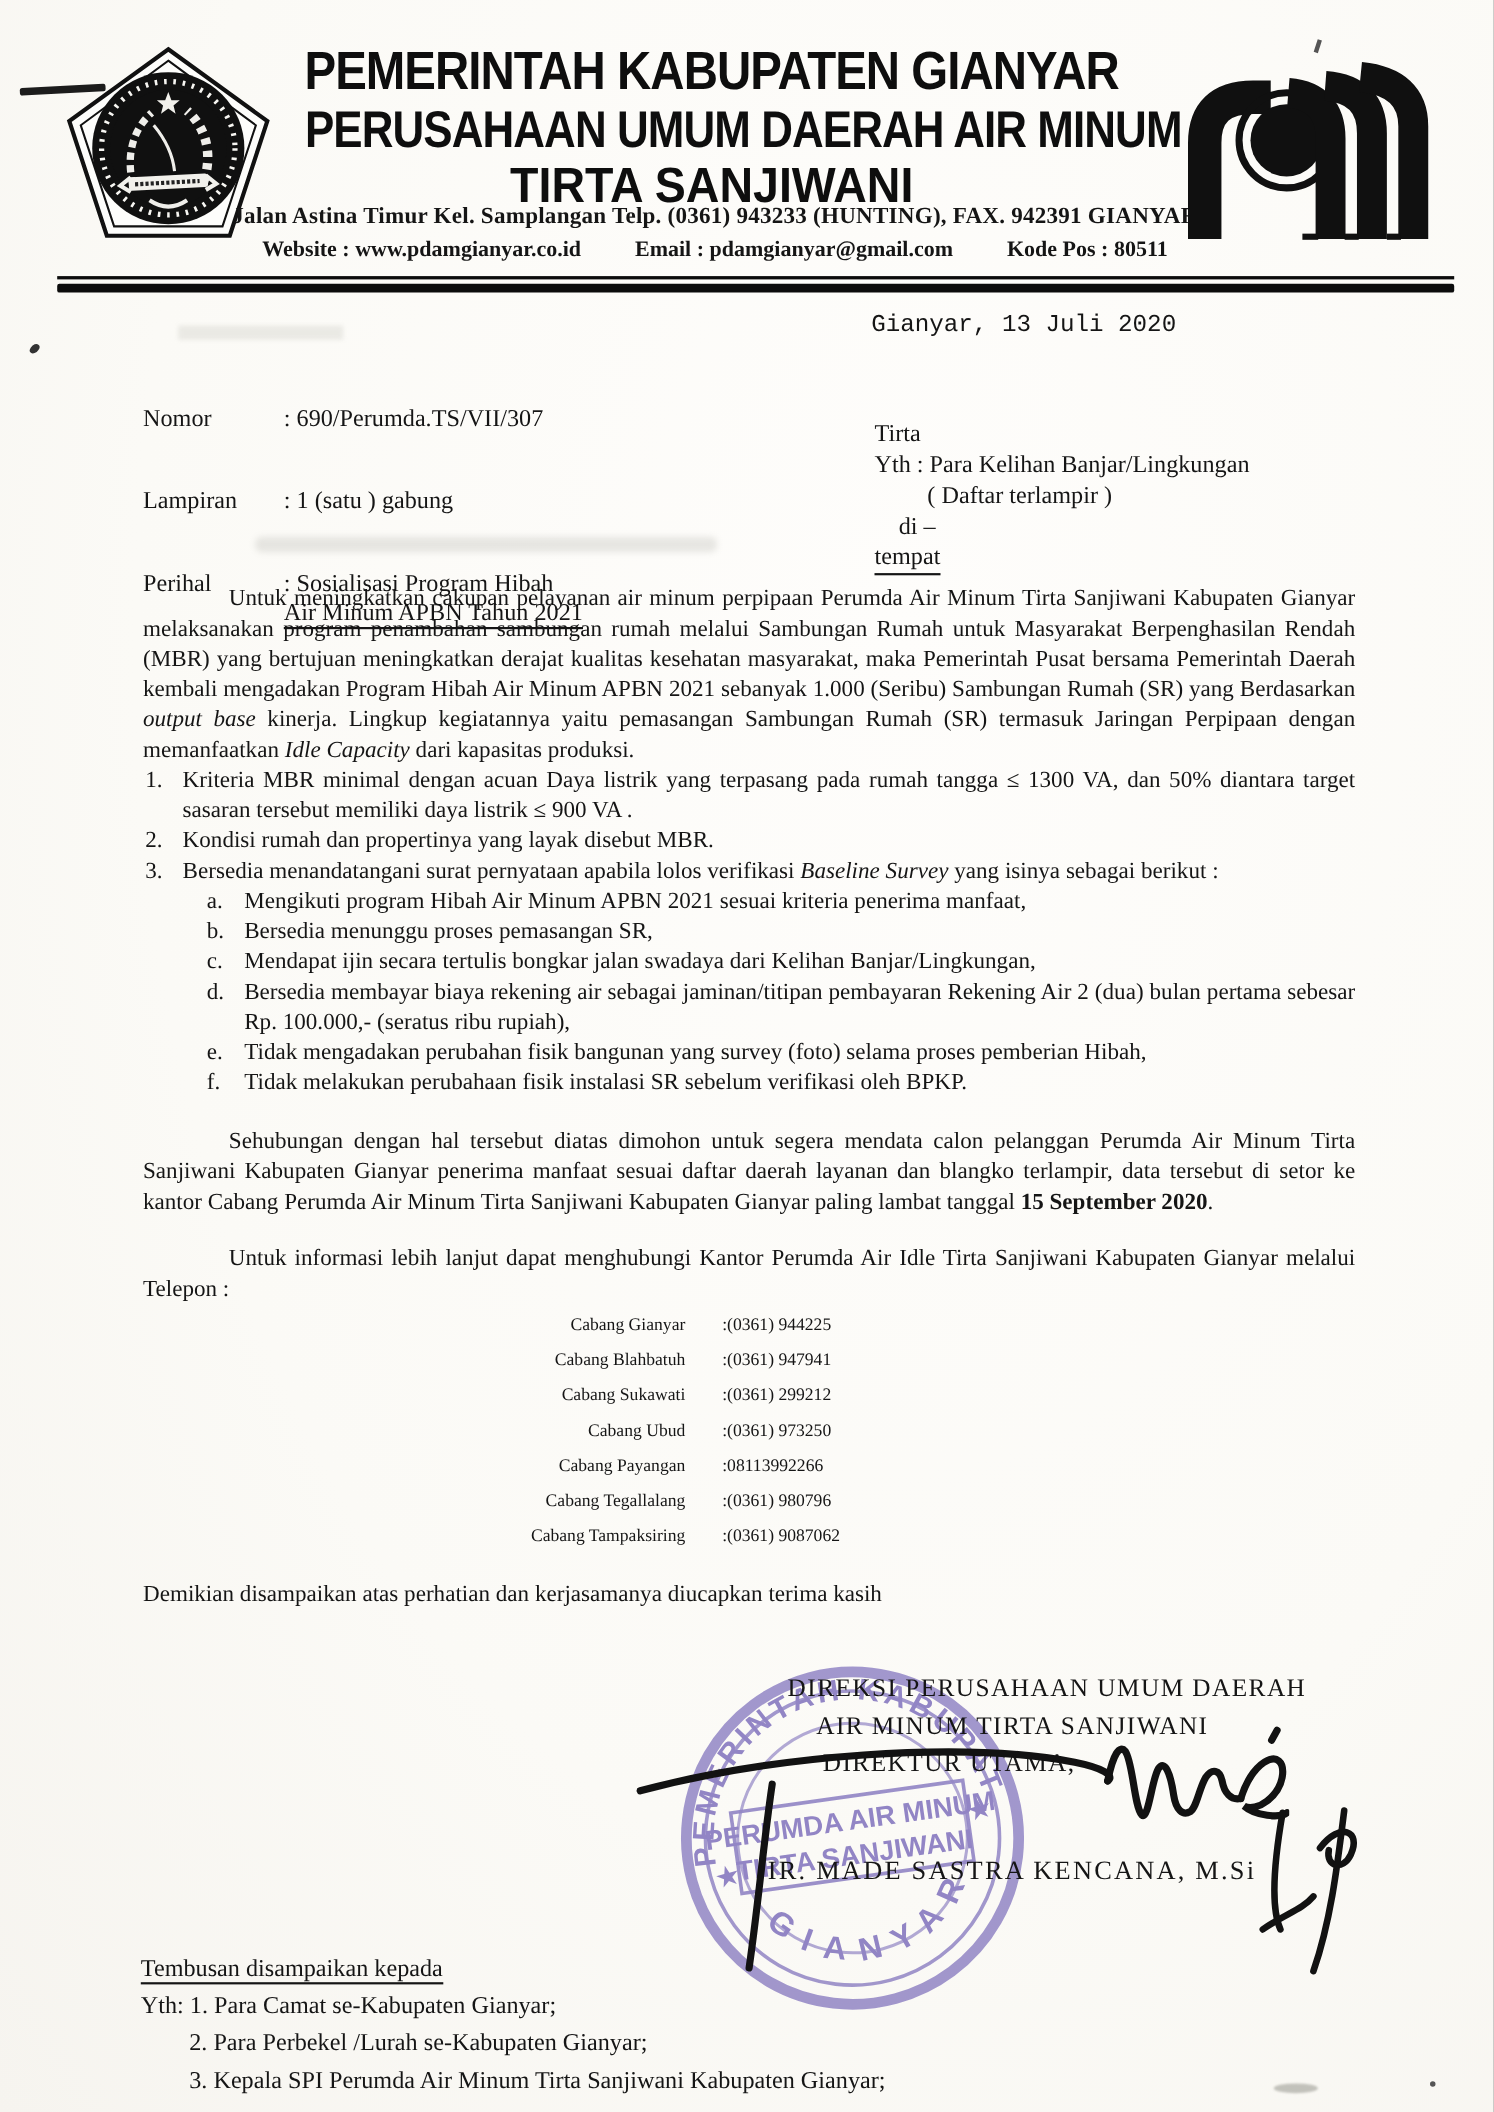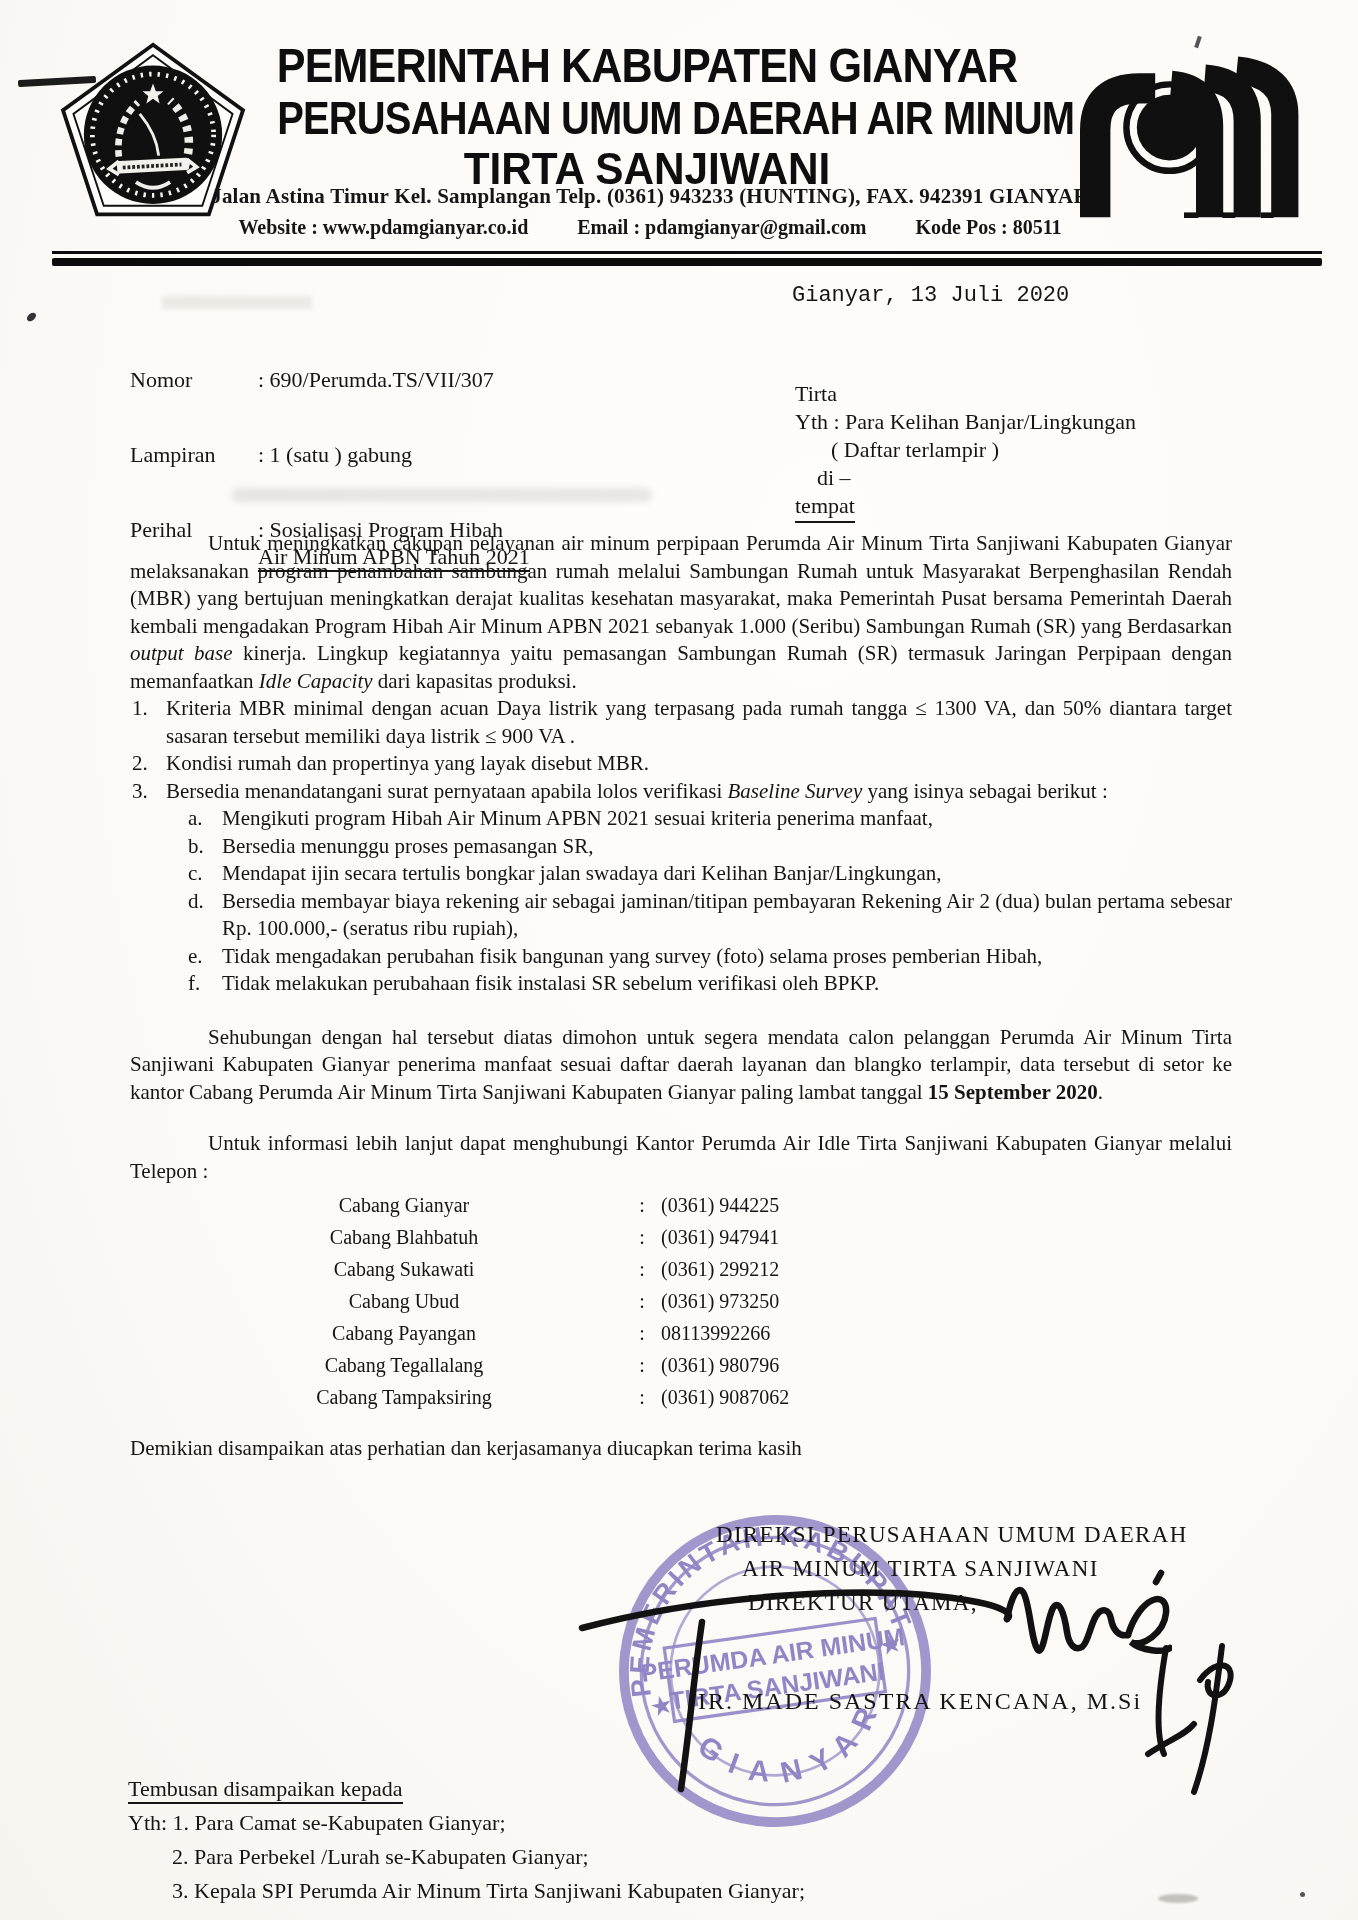--- a/index.html
+++ b/index.html
@@ -26,38 +26,38 @@
   .rule-a{position:absolute;left:52px;right:36px;top:251px;height:3px;background:#0c0c0c;}
   .rule-b{position:absolute;left:52px;right:36px;top:258px;height:8px;background:#0c0c0c;border-radius:2px;}
   
   .dateline{position:absolute;left:792px;top:283px;font-size:22px;font-family:Liberation Mono, monospace;}
   .meta{position:absolute;left:130px;top:318px;width:1100px;font-size:22px;}
   .meta-row{display:flex;line-height:27px;margin-top:48px;}
   .meta-label{width:128px;}
   .subject2{margin-left:128px;line-height:28px;}
   .u{border-bottom:2px solid #151515;padding-bottom:1px;}
   .recipient{position:absolute;left:665px;top:62px;font-size:22px;line-height:28px;}
-  .rec-note{margin-left:36px;}
+  .rec-note{margin-left:48px;}
   .rec-di{margin-left:22px;}
   .rec-tempat{display:inline-block;}
   
   .bodytext{position:absolute;left:130px;top:530px;width:1102px;
     font-size:21px;line-height:27.5px;text-align:justify;}
   .indent{text-indent:78px;}
   .it{font-style:italic;}
   .b{font-weight:bold;}
   .crit-intro{margin-top:16px;text-align:left;}
   .crit{position:relative;padding-left:36px;margin-top:0;}
   .crit .mark{position:absolute;left:2px;}
   .subcrit{position:relative;margin-left:54px;padding-left:38px;}
   .subcrit .mark{position:absolute;left:4px;}
   .p2{margin-top:26px;}
   .p3{margin-top:24px;}
   .phones{margin-top:4px;}
-  .phone-row{display:flex;line-height:32px;font-size:20px;text-align:center;}
+  .phone-row{display:flex;line-height:32px;font-size:16px;text-align:right;}
   .phone-name{width:438px;margin-left:55px;}
   .phone-colon{width:38px;}
   .closing{margin-top:22px;text-align:left;}
   
   .sig-block{position:absolute;left:716px;top:1518px;font-size:23px;line-height:34px;
     letter-spacing:1.3px;z-index:3;}
   .sig-l2{margin-left:26px;}
   .sig-l3{margin-left:32px;}
   .sig-name{position:absolute;left:698px;top:1688px;font-size:24px;letter-spacing:2px;z-index:4;white-space:nowrap;}
   .stamp{position:absolute;left:612px;top:1508px;z-index:1;mix-blend-mode:multiply;opacity:.88;}

